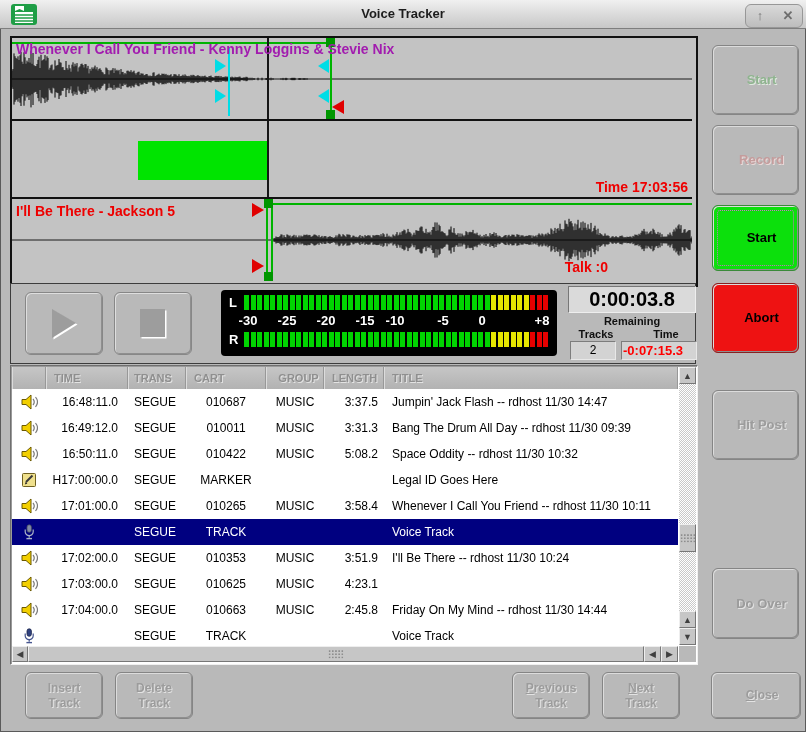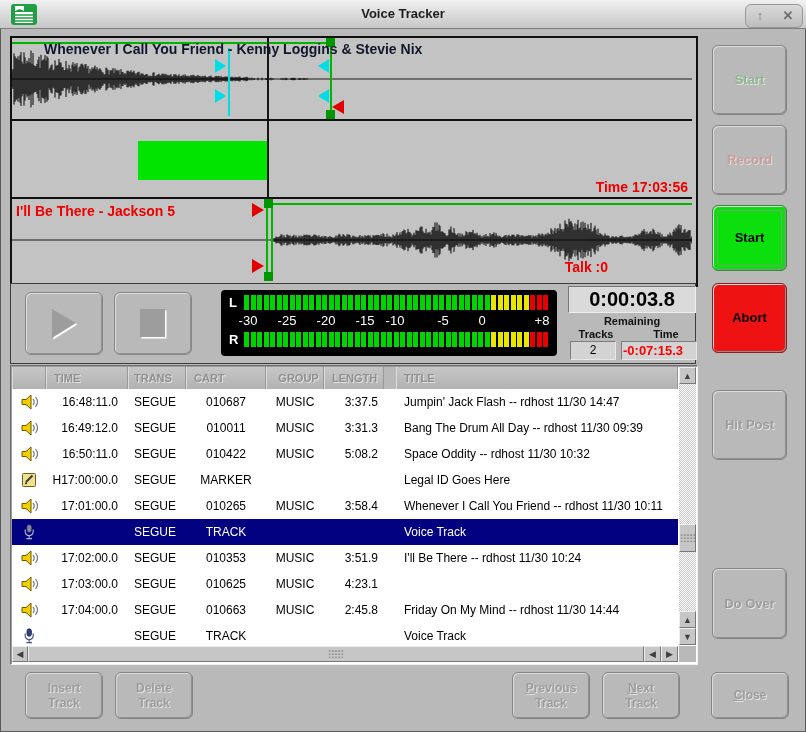--- a/index.html
+++ b/index.html
@@ -66,21 +66,21 @@
     box-shadow:inset 1px 1px 0 #dedede,inset -1px -1px 0 #8f8f8f;
   }
   .vu{
     position:absolute;left:210px;top:6px;width:336px;height:66px;
     background:#000;border-radius:4px;
   }
   .vu-ch-label{position:absolute;left:8px;color:#fff;font-weight:bold;font-size:13px;}
   .vu-bar{position:absolute;left:23px;display:flex;gap:1.5px;height:15px;}
   .seg{display:inline-block;width:5px;height:15px;}
   .vu-scale{position:absolute;left:0;top:23px;width:336px;height:17px;}
-  .scale-num{position:absolute;transform:translateX(-50%);color:#fff;font-weight:normal;font-size:13px;}
+  .scale-num{position:absolute;transform:translateX(-50%);color:#fff;font-weight:bold;font-size:13px;}
   .elapsed{
     position:absolute;left:557px;top:2px;width:126px;height:25px;
     background:#dadada;border:1px solid;border-color:#777 #eee #eee #777;
     text-align:center;line-height:25px;font-weight:bold;font-size:20px;color:#000;
   }
   .rem-label{position:absolute;left:557px;top:31px;width:128px;text-align:center;
     font-size:11px;font-weight:bold;color:#111;}
   .rem-sub{position:absolute;top:44px;font-size:11px;font-weight:bold;color:#111;}
   .rem-box{
     position:absolute;top:57px;height:17px;background:#d3d3d3;
@@ -95,21 +95,21 @@
     font-weight:bold;font-size:13px;text-align:center;line-height:16px;
   }
   .btn.dis{color:#9c9c9c;text-shadow:1px 1px 0 #e3e3e3;}
   .btn.dis-green{color:#8fb48f;text-shadow:1px 1px 0 #dfeadf;}
   .btn.dis-red{color:#c49c9c;text-shadow:1px 1px 0 #ead9d9;}
   .btn.active-green{border:1px solid #3a8a3a;color:#000;}
   .btn.active-green .focus-rect{
     position:absolute;inset:4px;border:1px dotted #cf6fcf;border-radius:3px;
   }
   .btn.active-red{border:1px solid #8a2020;color:#000;}
-  .rp{left:712px;width:73px;}
+  .rp{left:712px;width:73px;padding-left:12px;}
   
   .ltable{
     position:absolute;left:10px;top:365px;width:686px;height:298px;
     background:#fff;border:1px solid;border-color:#6f6f6f #f0f0f0 #f0f0f0 #6f6f6f;
     box-shadow:inset 1px 1px 0 #9a9a9a;
   }
   .thead{position:absolute;left:1px;top:1px;width:666px;height:22px;background:#b9b9b9;display:flex;}
   .hcell{
     height:22px;line-height:22px;font-size:11px;font-weight:bold;
     color:#8f8f8f;text-shadow:1px 1px 0 #e3e3e3;
@@ -121,21 +121,21 @@
   .trow.selected{color:#fff;}
   .trow.selected svg{filter:brightness(2.1) saturate(0.25);}
   .tcell{height:26px;line-height:26px;font-size:12px;box-sizing:border-box;
     overflow:hidden;white-space:nowrap;}
   .c-icon{width:34px;display:flex;align-items:center;justify-content:center;}
   .c-time{width:82px;text-align:right;padding-right:10px;}
   .c-trans{width:58px;padding-left:6px;}
   .c-cart{width:80px;text-align:center;}
   .c-group{width:58px;text-align:center;}
   .c-length{width:60px;text-align:right;padding-right:6px;}
-  .c-title{flex:1;padding-left:8px;margin-left:12px;}
+  .c-title{flex:1;padding-left:8px;}
   
   .sb-track{
     background-color:#fff;
     background-image:
       linear-gradient(45deg,#c9c9c9 25%,transparent 25%,transparent 75%,#c9c9c9 75%),
       linear-gradient(45deg,#c9c9c9 25%,transparent 25%,transparent 75%,#c9c9c9 75%);
     background-size:2px 2px;background-position:0 0,1px 1px;
   }
   .sb-btn{
     position:absolute;background:#c6c6c6;border:1px solid;
@@ -190,21 +190,21 @@
     <div class="vline vline-cyan" style="left:216px;top:10px;height:68px;"></div>
     <div class="tri tri-r-cyan" style="left:203px;top:21px;"></div>
     <div class="tri tri-r-cyan" style="left:203px;top:51px;"></div>
     <div class="vline vline-black" style="left:255px;top:0;height:81px;"></div>
     <div class="vline vline-green" style="left:318px;top:0;height:81px;"></div>
     <div class="gsquare" style="left:314px;top:0;"></div>
     <div class="gsquare" style="left:314px;top:72px;"></div>
     <div class="tri tri-l-cyan" style="left:306px;top:21px;"></div>
     <div class="tri tri-l-cyan" style="left:306px;top:51px;"></div>
     <div class="tri tri-l-red" style="left:320px;top:62px;"></div>
-    <div class="wave-title" style="color: #0f172a; margin-left: 28px;">Whenever I Call You Friend - Kenny Loggins &amp; Stevie Nix</div>
+    <div class="wave-title" style="color: #a21caf;">Whenever I Call You Friend - Kenny Loggins &amp; Stevie Nix</div>
   </div>
   <div class="wrow" id="row2">
     <div class="segue-block" style="left: 126px; top: 20px; width: 131px; height: 39px; background: rgb(0, 228, 0);"></div>
     <div class="vline vline-black" style="left:255px;top:0;height:76px;"></div>
     <div class="red-label" style="right: 4px; bottom: 2px; color: rgb(238, 0, 0);">Time 17:03:56</div>
   </div>
   <div class="wrow" id="row3">
     <svg id="wave3" width="680" height="82">
         <line x1="0" x2="680" y1="41" y2="41" stroke="#1a1a1a" stroke-width="1"></line>
         <path d="M262 39.2L262 42.8M263 39.1L263 42.9M264 37.5L264 44.5M265 38.2L265 43.8M266 38.0L266 44.0M267 38.2L267 43.8M268 37.1L268 44.9M269 35.4L269 46.6M270 35.6L270 46.4M271 38.6L271 43.4M272 36.2L272 45.8M273 38.0L273 44.0M274 38.4L274 43.6M275 35.4L275 46.6M276 35.9L276 46.1M277 37.2L277 44.8M278 36.4L278 45.6M279 38.7L279 43.3M280 37.4L280 44.6M281 36.8L281 45.2M282 35.8L282 46.2M283 38.3L283 43.7M284 36.4L284 45.6M285 38.3L285 43.7M286 38.4L286 43.6M287 36.5L287 45.5M288 38.4L288 43.6M289 36.6L289 45.4M290 37.7L290 44.3M291 37.2L291 44.8M292 35.7L292 46.3M293 36.2L293 45.8M294 35.8L294 46.2M295 35.6L295 46.4M296 36.5L296 45.5M297 35.9L297 46.1M298 36.2L298 45.8M299 37.9L299 44.1M300 37.5L300 44.5M301 36.8L301 45.2M302 35.6L302 46.4M303 35.6L303 46.4M304 36.2L304 45.8M305 36.8L305 45.2M306 37.9L306 44.1M307 36.2L307 45.8M308 38.4L308 43.6M309 37.9L309 44.1M310 36.9L310 45.1M311 38.7L311 43.3M312 37.4L312 44.6M313 37.0L313 45.0M314 37.4L314 44.6M315 39.4L315 42.6M316 37.9L316 44.1M317 37.8L317 44.2M318 37.1L318 44.9M319 38.0L319 44.0M320 38.1L320 43.9M321 38.8L321 43.2M322 38.8L322 43.2M323 38.1L323 43.9M324 36.4L324 45.6M325 38.3L325 43.7M326 36.4L326 45.6M327 34.8L327 47.2M328 35.6L328 46.4M329 37.5L329 44.5M330 37.5L330 44.5M331 35.2L331 46.8M332 36.1L332 45.9M333 37.1L333 44.9M334 38.1L334 43.9M335 35.3L335 46.7M336 35.8L336 46.2M337 35.5L337 46.5M338 36.1L338 45.9M339 38.6L339 43.4M340 38.2L340 43.8M341 36.6L341 45.4M342 36.8L342 45.2M343 38.2L343 43.8M344 37.7L344 44.3M345 38.3L345 43.7M346 38.3L346 43.7M347 37.3L347 44.7M348 36.0L348 46.0M349 38.9L349 43.1M350 36.9L350 45.1M351 37.5L351 44.5M352 38.7L352 43.3M353 36.1L353 45.9M354 37.3L354 44.7M355 37.0L355 45.0M356 36.1L356 45.9M357 36.6L357 45.4M358 36.5L358 45.5M359 38.3L359 43.7M360 38.7L360 43.3M361 36.2L361 45.8M362 36.6L362 45.4M363 36.6L363 45.4M364 36.1L364 45.9M365 35.9L365 46.1M366 36.2L366 45.8M367 36.1L367 45.9M368 37.4L368 44.6M369 35.2L369 46.8M370 37.3L370 44.7M371 34.2L371 47.8M372 35.3L372 46.7M373 37.9L373 44.1M374 37.8L374 44.2M375 34.7L375 47.3M376 37.8L376 44.2M377 36.7L377 45.3M378 38.2L378 43.8M379 37.5L379 44.5M380 38.5L380 43.5M381 35.5L381 46.5M382 36.6L382 45.4M383 37.3L383 44.7M384 35.3L384 46.7M385 33.1L385 48.9M386 36.6L386 45.4M387 35.7L387 46.3M388 33.4L388 48.6M389 35.9L389 46.1M390 32.5L390 49.5M391 32.0L391 50.0M392 30.6L392 51.4M393 31.3L393 50.7M394 34.7L394 47.3M395 33.5L395 48.5M396 29.9L396 52.1M397 32.8L397 49.2M398 33.3L398 48.7M399 34.5L399 47.5M400 37.4L400 44.6M401 35.7L401 46.3M402 33.7L402 48.3M403 35.8L403 46.2M404 31.2L404 50.8M405 31.6L405 50.4M406 31.9L406 50.1M407 31.9L407 50.1M408 28.6L408 53.4M409 27.5L409 54.5M410 27.7L410 54.3M411 32.3L411 49.7M412 33.7L412 48.3M413 34.1L413 47.9M414 29.8L414 52.2M415 34.6L415 47.4M416 33.1L416 48.9M417 34.0L417 48.0M418 32.7L418 49.3M419 35.7L419 46.3M420 31.0L420 51.0M421 27.9L421 54.1M422 28.1L422 53.9M423 23.4L423 58.6M424 31.9L424 50.1M425 23.5L425 58.5M426 31.4L426 50.6M427 25.7L427 56.3M428 27.1L428 54.9M429 32.8L429 49.2M430 32.2L430 49.8M431 32.9L431 49.1M432 34.0L432 48.0M433 34.4L433 47.6M434 36.3L434 45.7M435 37.2L435 44.8M436 36.2L436 45.8M437 30.5L437 51.5M438 30.6L438 51.4M439 27.5L439 54.5M440 33.3L440 48.7M441 34.0L441 48.0M442 29.1L442 52.9M443 34.3L443 47.7M444 35.8L444 46.2M445 35.8L445 46.2M446 34.2L446 47.8M447 37.7L447 44.3M448 34.4L448 47.6M449 37.6L449 44.4M450 34.6L450 47.4M451 36.3L451 45.7M452 37.4L452 44.6M453 36.2L453 45.8M454 32.2L454 49.8M455 33.2L455 48.8M456 35.7L456 46.3M457 33.3L457 48.7M458 32.8L458 49.2M459 33.3L459 48.7M460 33.2L460 48.8M461 30.9L461 51.1M462 34.6L462 47.4M463 34.3L463 47.7M464 35.3L464 46.7M465 33.7L465 48.3M466 36.0L466 46.0M467 37.1L467 44.9M468 35.7L468 46.3M469 38.3L469 43.7M470 37.1L470 44.9M471 38.4L471 43.6M472 35.9L472 46.1M473 37.6L473 44.4M474 35.0L474 47.0M475 37.7L475 44.3M476 36.9L476 45.1M477 38.2L477 43.8M478 34.1L478 47.9M479 36.4L479 45.6M480 35.0L480 47.0M481 35.0L481 47.0M482 33.3L482 48.7M483 36.9L483 45.1M484 34.0L484 48.0M485 36.3L485 45.7M486 37.9L486 44.1M487 36.6L487 45.4M488 37.1L488 44.9M489 38.3L489 43.7M490 38.5L490 43.5M491 38.0L491 44.0M492 36.9L492 45.1M493 36.3L493 45.7M494 36.0L494 46.0M495 38.4L495 43.6M496 36.5L496 45.5M497 35.8L497 46.2M498 37.4L498 44.6M499 37.1L499 44.9M500 35.6L500 46.4M501 35.8L501 46.2M502 35.8L502 46.2M503 37.6L503 44.4M504 37.7L504 44.3M505 35.2L505 46.8M506 35.8L506 46.2M507 35.8L507 46.2M508 37.9L508 44.1M509 36.4L509 45.6M510 36.5L510 45.5M511 36.4L511 45.6M512 37.6L512 44.4M513 37.4L513 44.6M514 36.9L514 45.1M515 36.8L515 45.2M516 37.0L516 45.0M517 36.0L517 46.0M518 36.6L518 45.4M519 36.3L519 45.7M520 38.8L520 43.2M521 36.5L521 45.5M522 37.6L522 44.4M523 37.3L523 44.7M524 36.4L524 45.6M525 38.2L525 43.8M526 35.8L526 46.2M527 34.4L527 47.6M528 35.6L528 46.4M529 36.7L529 45.3M530 34.5L530 47.5M531 35.4L531 46.6M532 37.4L532 44.6M533 35.5L533 46.5M534 34.7L534 47.3M535 36.3L535 45.7M536 33.7L536 48.3M537 35.0L537 47.0M538 35.5L538 46.5M539 29.4L539 52.6M540 30.6L540 51.4M541 34.8L541 47.2M542 31.8L542 50.2M543 28.9L543 53.1M544 34.0L544 48.0M545 30.0L545 52.0M546 29.1L546 52.9M547 31.6L547 50.4M548 24.7L548 57.3M549 30.2L549 51.8M550 30.2L550 51.8M551 32.3L551 49.7M552 29.9L552 52.1M553 21.4L553 60.6M554 24.7L554 57.3M555 25.2L555 56.8M556 27.6L556 54.4M557 19.8L557 62.2M558 23.0L558 59.0M559 22.0L559 60.0M560 24.3L560 57.7M561 27.4L561 54.6M562 31.2L562 50.8M563 24.5L563 57.5M564 30.9L564 51.1M565 25.4L565 56.6M566 20.8L566 61.2M567 29.5L567 52.5M568 28.7L568 53.3M569 23.3L569 58.7M570 31.2L570 50.8M571 22.5L571 59.5M572 28.8L572 53.2M573 23.8L573 58.2M574 28.7L574 53.3M575 30.8L575 51.2M576 25.3L576 56.7M577 29.7L577 52.3M578 30.3L578 51.7M579 23.9L579 58.1M580 33.2L580 48.8M581 32.0L581 50.0M582 28.9L582 53.1M583 26.7L583 55.3M584 30.8L584 51.2M585 35.4L585 46.6M586 29.7L586 52.3M587 36.0L587 46.0M588 34.0L588 48.0M589 35.1L589 46.9M590 35.7L590 46.3M591 37.1L591 44.9M592 36.7L592 45.3M593 34.5L593 47.5M594 36.6L594 45.4M595 36.7L595 45.3M596 36.4L596 45.6M597 37.1L597 44.9M598 39.1L598 42.9M599 38.5L599 43.5M600 37.5L600 44.5M601 37.2L601 44.8M602 38.4L602 43.6M603 38.1L603 43.9M604 37.1L604 44.9M605 38.1L605 43.9M606 38.5L606 43.5M607 38.3L607 43.7M608 36.9L608 45.1M609 37.1L609 44.9M610 36.5L610 45.5M611 37.7L611 44.3M612 38.6L612 43.4M613 38.0L613 44.0M614 38.5L614 43.5M615 37.7L615 44.3M616 38.0L616 44.0M617 37.9L617 44.1M618 37.5L618 44.5M619 37.7L619 44.3M620 38.7L620 43.3M621 36.9L621 45.1M622 37.6L622 44.4M623 35.5L623 46.5M624 36.0L624 46.0M625 35.7L625 46.3M626 36.8L626 45.2M627 34.8L627 47.2M628 35.9L628 46.1M629 33.8L629 48.2M630 31.7L630 50.3M631 32.3L631 49.7M632 29.9L632 52.1M633 32.5L633 49.5M634 35.4L634 46.6M635 32.6L635 49.4M636 35.1L636 46.9M637 34.2L637 47.8M638 32.9L638 49.1M639 31.9L639 50.1M640 35.1L640 46.9M641 29.7L641 52.3M642 30.9L642 51.1M643 33.6L643 48.4M644 35.1L644 46.9M645 34.9L645 47.1M646 32.9L646 49.1M647 35.6L647 46.4M648 33.7L648 48.3M649 38.1L649 43.9M650 35.2L650 46.8M651 37.7L651 44.3M652 37.7L652 44.3M653 37.6L653 44.4M654 37.7L654 44.3M655 37.5L655 44.5M656 35.3L656 46.7M657 36.3L657 45.7M658 33.6L658 48.4M659 35.6L659 46.4M660 37.1L660 44.9M661 32.8L661 49.2M662 30.4L662 51.6M663 32.4L663 49.6M664 28.6L664 53.4M665 30.1L665 51.9M666 26.6L666 55.4M667 25.4L667 56.6M668 29.7L668 52.3M669 26.2L669 55.8M670 34.0L670 48.0M671 33.5L671 48.5M672 30.6L672 51.4M673 30.1L673 51.9M674 33.9L674 48.1M675 32.8L675 49.2M676 31.8L676 50.2M677 31.0L677 51.0M678 31.2L678 50.8M679 38.8L679 43.2M680 37.4L680 44.6" stroke="#000000" stroke-width="1"></path>

